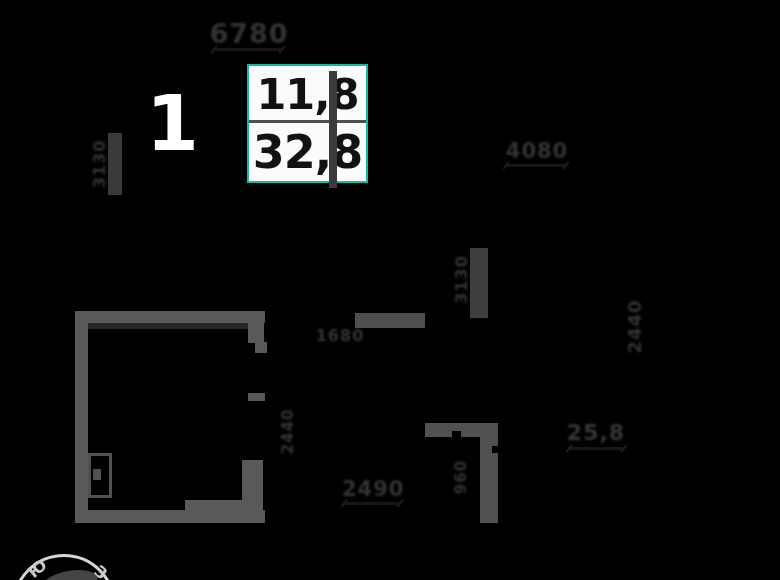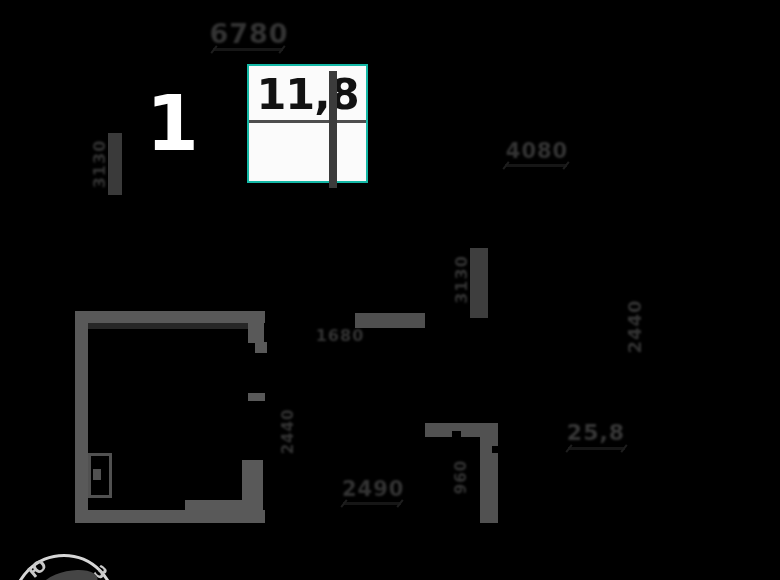--- a/index.html
+++ b/index.html
@@ -64,20 +64,21 @@
 </style>
 </head>
 <body>
 
 <div class="stage">
 
   <div class="abs unit-rooms">1</div>
   <div class="abs area-box">
     <div class="area-cell top">11,8</div>
     <div class="area-divider"></div>
+    <div class="area-cell bot">32,8</div>
   </div>
   <div class="abs box-shadow-strip"></div>
 
   <div class="abs dim" style="left:203px;top:19px;width:92px;height:30px;font-size:27px;line-height:30px;">6780</div>
   <div class="abs dimline" style="left:213px;top:48px;width:70px;height:3px;"></div>
 
   <div class="abs dim vrot" style="left:92px;top:193px;width:58px;height:16px;font-size:16px;line-height:16px;">3130</div>
   <div class="abs stub" style="left:108px;top:133px;width:14px;height:62px;background:#3a3a3a;"></div>
 
   <div class="abs dim" style="left:504px;top:140px;width:66px;height:23px;font-size:21px;line-height:23px;">4080</div>

